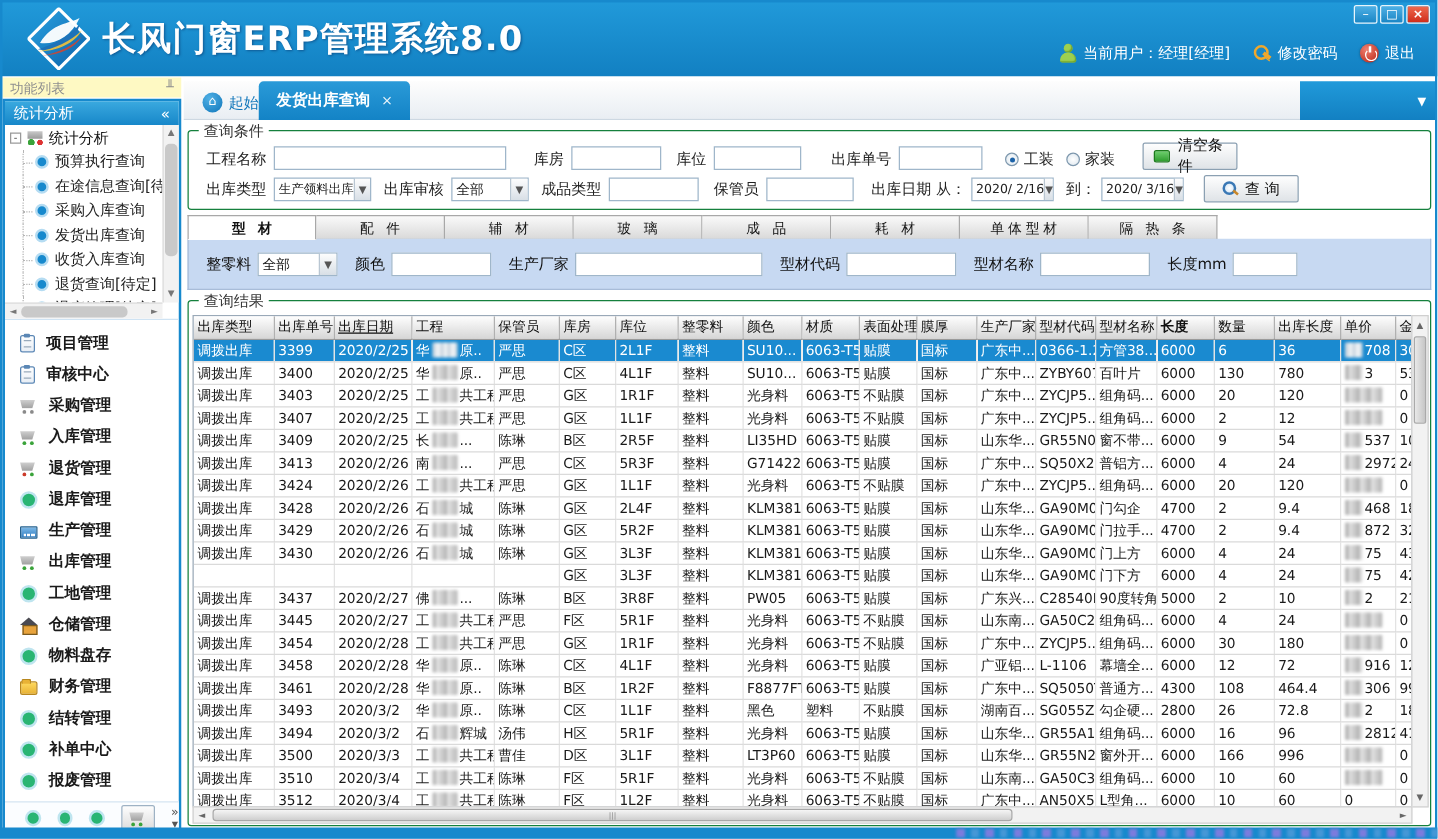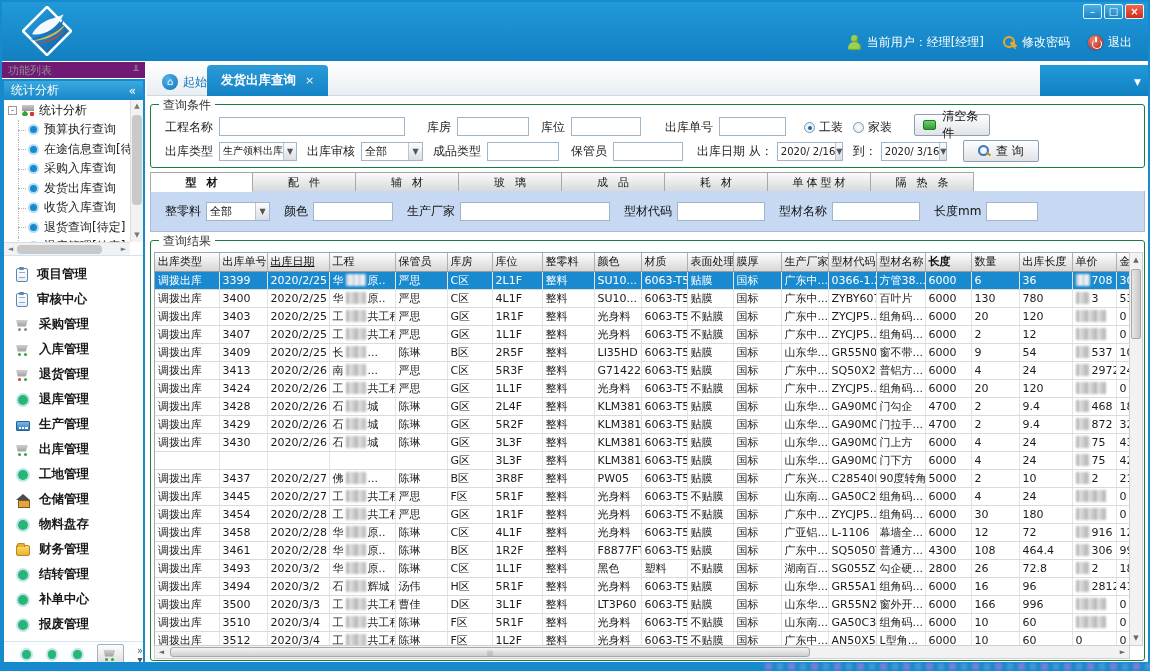--- a/index.html
+++ b/index.html
@@ -25,21 +25,21 @@
   .ic-user::after { content:""; position:absolute; left:1px; top:7px; width:13px; height:8px; border-radius:6px 6px 2px 2px; background:#9ed04f; box-shadow:inset -1px -1px 1px #6fa32c; }
   .ic-key { width:15px; height:15px; position:relative; display:inline-block; }
   .ic-key::before { content:""; position:absolute; left:1px; top:1px; width:8px; height:8px; border:2.5px solid #f0a82c; border-radius:50%; }
   .ic-key::after { content:""; position:absolute; left:8px; top:8px; width:7px; height:3px; background:#f0a82c; transform:rotate(38deg); box-shadow:2px 2px 0 -1px #f0a82c; }
   .ic-power { width:15px; height:15px; border-radius:50%; background:radial-gradient(circle at 35% 30%, #f08070, #b41e0e); position:relative; display:inline-block; box-shadow:0 0 2px rgba(0,0,0,.4); }
   .ic-power::before { content:""; position:absolute; left:3.5px; top:3.5px; width:8px; height:8px; border:1.5px solid #fff; border-radius:50%; border-top-color:transparent; }
   .ic-power::after { content:""; position:absolute; left:7px; top:2px; width:1.5px; height:5px; background:#fff; }
 
   
   #sidebar { position:absolute; left:2px; top:62px; width:143px; height:607px; background:#fff; }
-  #func-header { height:16px; display:flex; align-items:center; justify-content:space-between; padding:0 6px; color:#8f8f8f; font-size:11px; background:#701a75; }
+  #func-header { height:16px; display:flex; align-items:center; justify-content:space-between; padding:0 6px; color:#8f8f8f; font-size:11px; background:#fef9c3; }
   .ic-pin { color:#8f8f8f; font-size:10px; cursor:pointer; }
   #side-panel { position:absolute; left:0; top:17px; width:143px; height:590px; border:2px solid #1789cd; background:#fff; }
   #section-header { height:19px; background:linear-gradient(#3aa9df,#1787c9); color:#fff; font-size:12px; display:flex; align-items:center; justify-content:space-between; padding:0 7px; }
   #tree-box { position:relative; height:156px; border-bottom:1px solid #cfe3f3; overflow:hidden; }
   #tree-inner { position:absolute; left:0; top:0; right:13px; bottom:13px; overflow:hidden; }
   .tree-root { display:flex; align-items:center; gap:4px; height:20px; font-size:12px; color:#111; padding-left:4px; cursor:pointer; }
   .expander { width:9px; height:9px; border:1px solid #9a9a9a; background:#fff; font-size:8px; line-height:7px; text-align:center; color:#444; }
   .ic-treecart { width:14px; height:12px; background:
       radial-gradient(circle at 11px 10px, #d33 2px, transparent 2.5px),
       radial-gradient(circle at 4px 10px, #3aa33a 2.5px, transparent 3px),
@@ -148,20 +148,21 @@
       <stop offset="0" stop-color="#2aa4e4"></stop>
           <stop offset="1" stop-color="#0a5fa6"></stop>
         </linearGradient>
       </defs>
     <path d="M30 1 L59 30 L30 59 L1 30 Z" fill="url(#lg)" stroke="#ffffff" stroke-width="3"></path>
     <path d="M12 34 C 24 14, 40 16, 50 10 C 42 28, 26 36, 12 34 Z" fill="#ffffff" opacity="0.95"></path>
     <path d="M10 40 C 24 36, 40 28, 50 16 C 46 34, 30 44, 10 40 Z" fill="#1d72b8"></path>
     <path d="M10 42 C 26 40, 42 32, 52 22 C 48 30, 34 42, 10 42 Z" fill="#f2c23a" opacity="0.9"></path>
     <path d="M14 46 C 30 44, 44 36, 52 28 C 46 38, 32 46, 14 46 Z" fill="#d8432a" opacity="0.85"></path>
   </svg>
+  <div id="app-title">长风门窗ERP管理系统8.0</div>
   <div id="winbtns">
     <div class="winbtn">–</div>
     <div class="winbtn">□</div>
     <div class="winbtn close">×</div>
   </div>
   <div id="userbar">
     <span class="grp">
       <span class="ic-user"></span>
       <span>当前用户：经理[经理]</span>
     </span>

